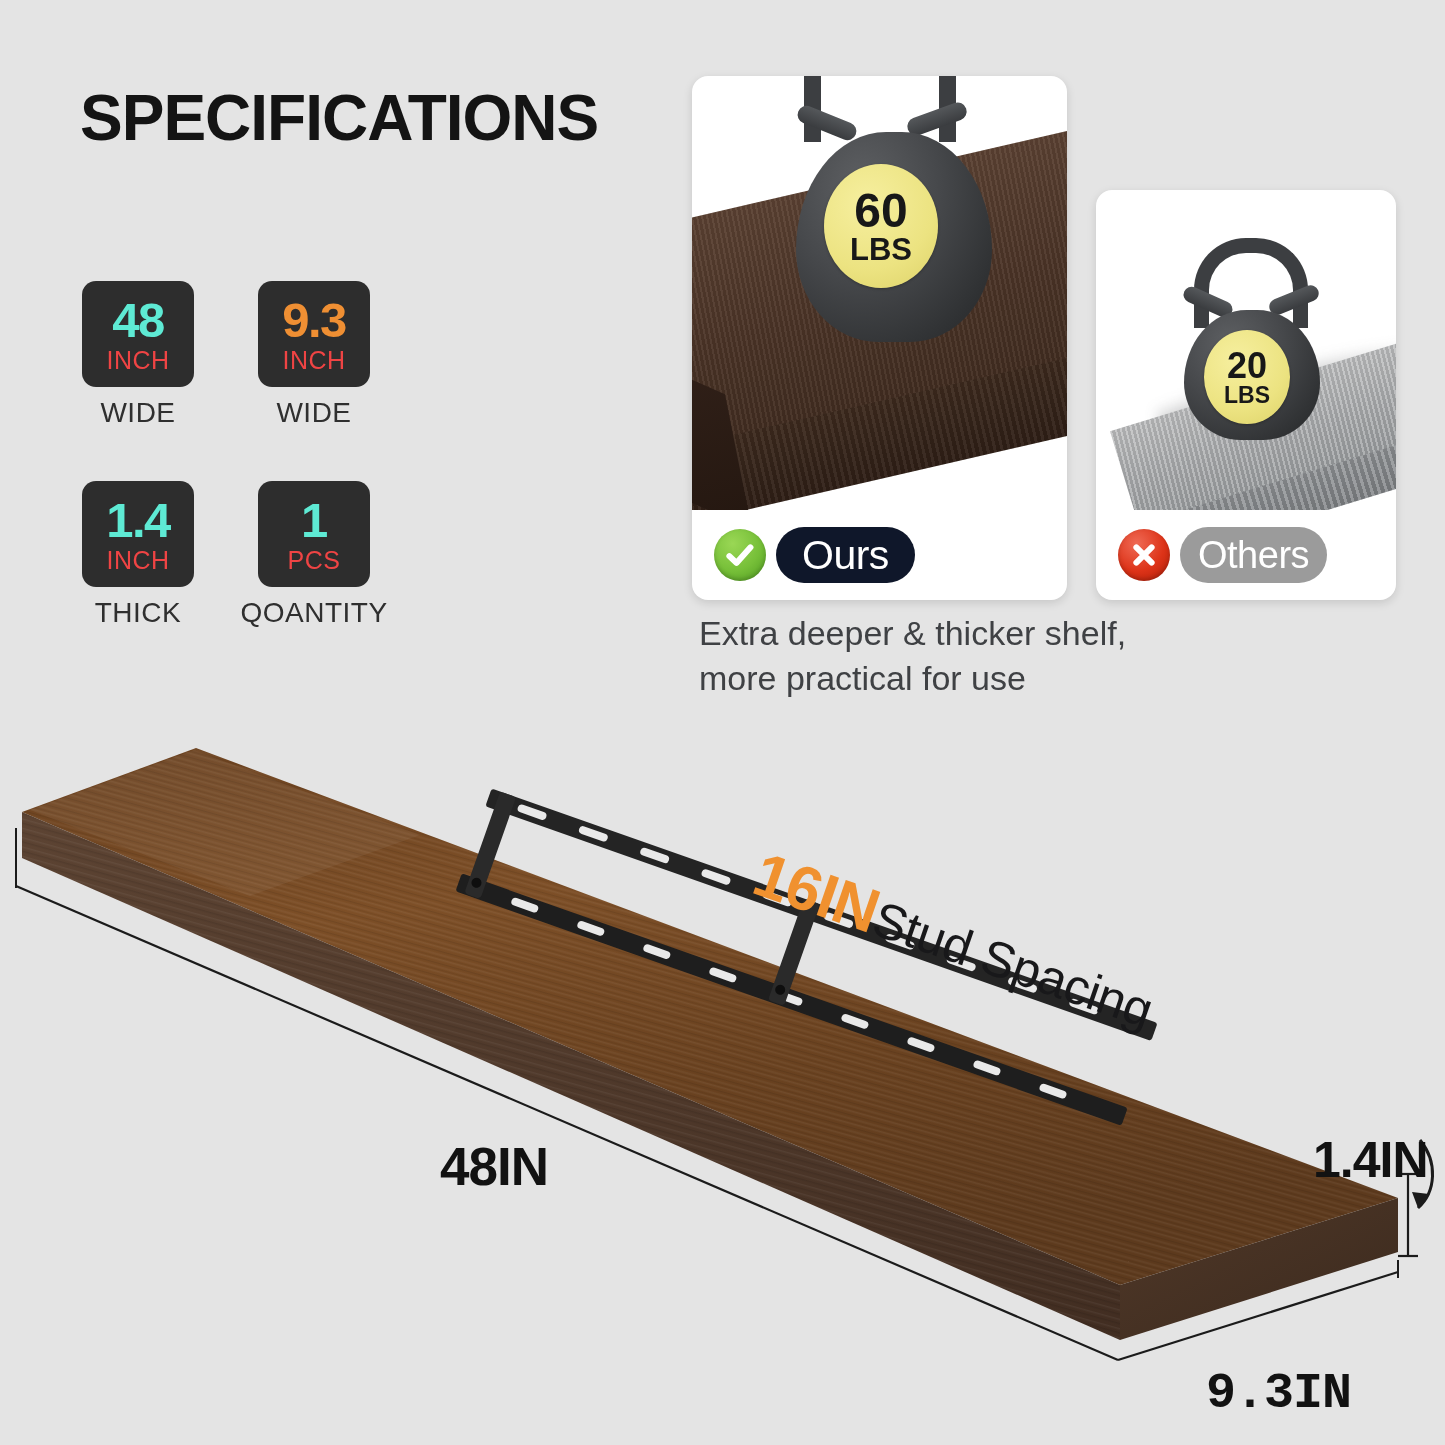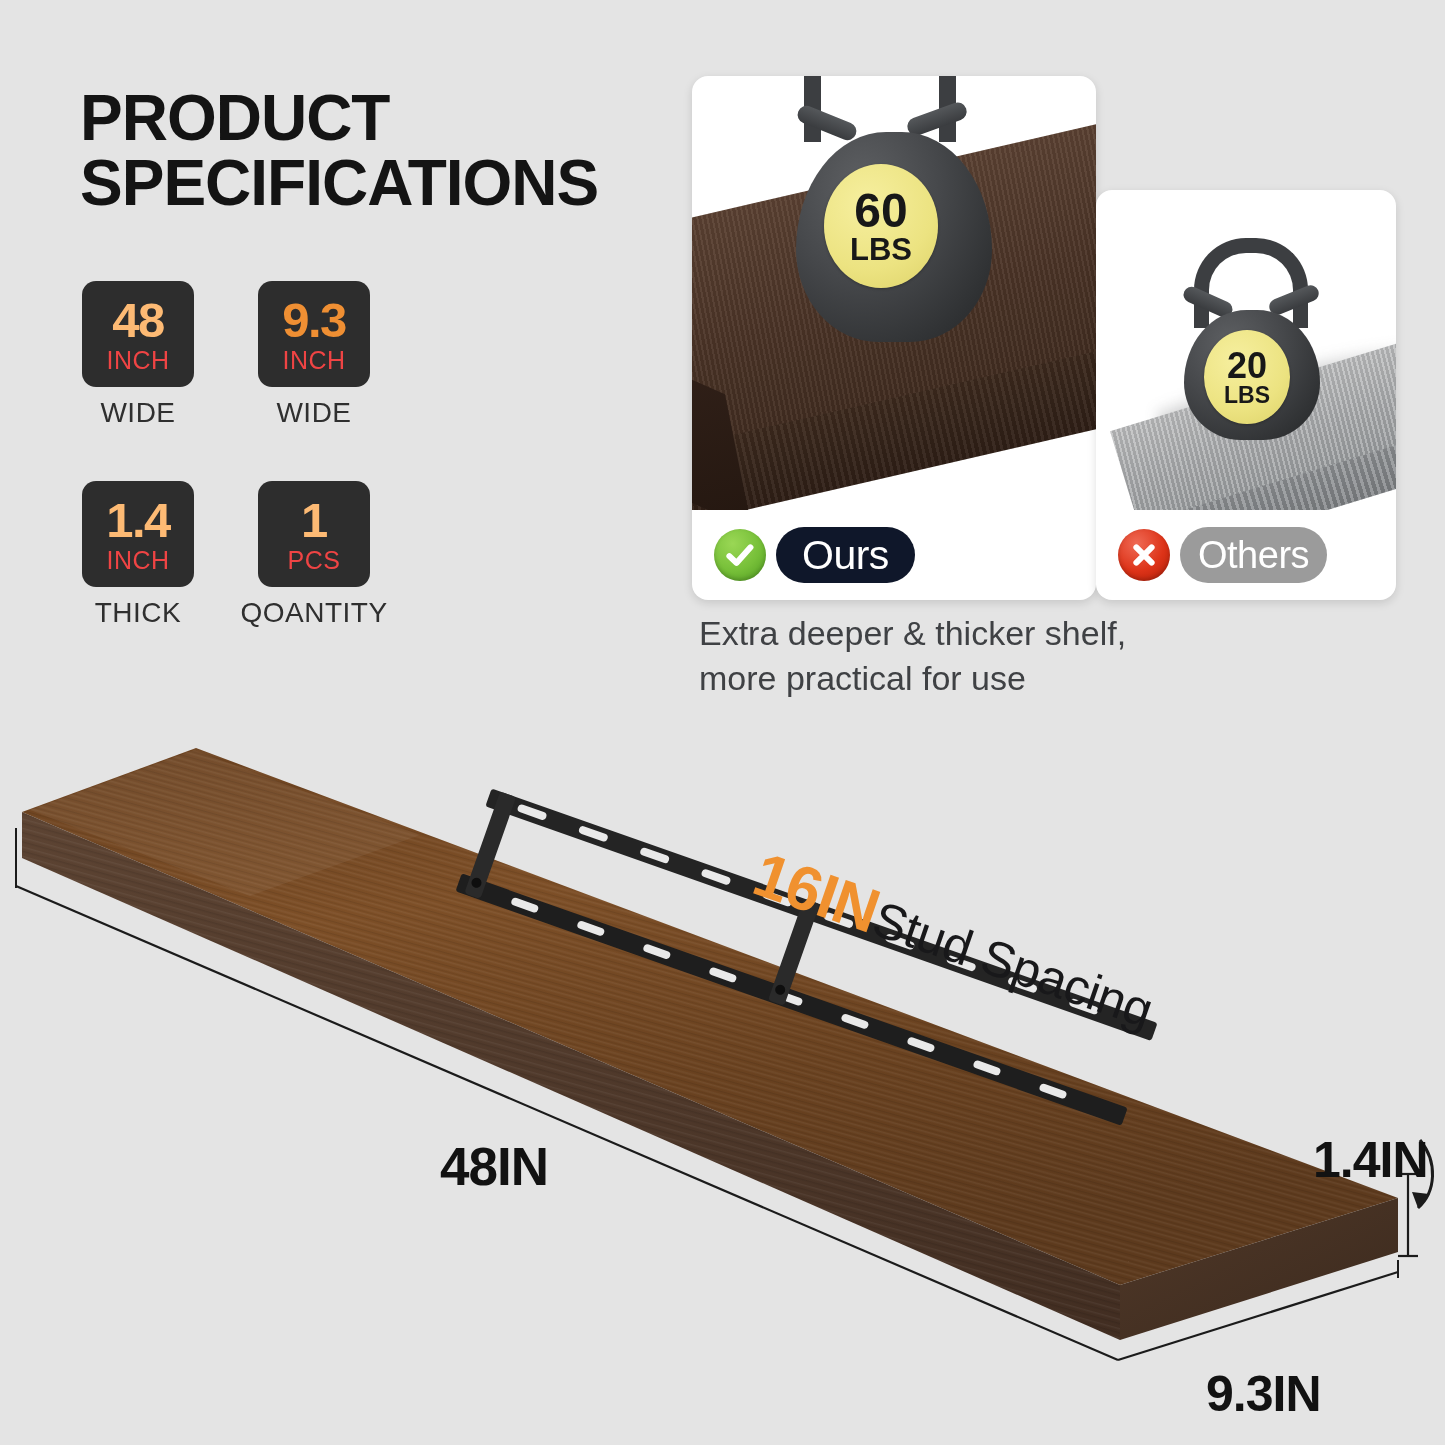--- a/index.html
+++ b/index.html
@@ -24,41 +24,41 @@
   .specs{position:absolute;left:82px;top:281px;width:330px;}
   .spec-row{display:flex;gap:64px;}
   .spec-row + .spec-row{margin-top:52px;}
   .spec{width:112px;display:flex;flex-direction:column;align-items:center;}
   .spec-box{
     width:112px;height:106px;background:#2d2d2d;border-radius:14px;
     display:flex;flex-direction:column;align-items:center;justify-content:center;
     box-sizing:border-box;padding-top:2px;
   }
   .spec-num{
-    font-weight:bold;font-size:49px;line-height:0.95;color:#fdba74;
+    font-weight:bold;font-size:49px;line-height:0.95;color:#5eead4;
     letter-spacing:-1.5px;
   }
   .spec-num.accent{color:#ef8f33;}
   .spec-unit{
     font-size:25px;line-height:1.05;color:#ef4444;letter-spacing:0.5px;
     margin-top:3px;font-weight:normal;
   }
   .spec-cap{
     margin-top:10px;font-size:28px;color:#2f2f2f;letter-spacing:0.5px;
     white-space:nowrap;
   }
 
   
   .cards{position:absolute;left:692px;top:76px;}
   .card{
     position:absolute;background:#ffffff;border-radius:16px;
     box-shadow:0 3px 10px rgba(0,0,0,.13);
     overflow:hidden;
   }
-  .card-ours{left:0px;top:0px;width:404px;height:524px;}
+  .card-ours{left:0px;top:0px;width:375px;height:524px;}
   .card-others{left:404px;top:114px;width:300px;height:410px;}
 
   .photo{position:absolute;left:0;top:0;right:0;bottom:90px;overflow:hidden;}
 
   
   .plank-dark{
     position:absolute;left:-70px;top:96px;width:560px;height:230px;
     transform:rotate(-13deg);
     background:
       repeating-linear-gradient(92deg, rgba(255,255,255,.05) 0 2px, rgba(0,0,0,.07) 2px 5px),
@@ -173,41 +173,40 @@
 
   
   .product{position:absolute;left:0;top:700px;width:1445px;height:745px;}
 
   .dimlabel{
     position:absolute;font-weight:bold;color:#121212;
     letter-spacing:-1px;
   }
   .dim-48{left:440px;top:1136px;font-size:53px;}
   .dim-14{left:1313px;top:1131px;font-size:50px;}
-  .dim-93{left:1206px;top:1365px;font-size:50px;}
+  .dim-93{left:1206px;top:1365px;font-size:50px;font-family:Liberation Mono, monospace;}
 
   .stud-wrap{
     position:absolute;left:768px;top:838px;
     transform:rotate(19deg);transform-origin:left top;
     white-space:nowrap;
   }
   .stud-num{
     font-weight:bold;font-size:62px;color:#f0912f;letter-spacing:-1px;
   }
   .stud-txt{
     font-size:50px;color:#18181a;letter-spacing:-0.5px;
   }
 </style>
 </head>
 <body>
 
 <div class="stage">
 
   <div class="heading">
-    <span>PRODUCT</span>
     <span class="l2">SPECIFICATIONS</span>
   </div>
 
   <div class="specs">
     <div class="spec-row">
 
       <div class="spec">
         <div class="spec-box">
           <span class="spec-num">48</span>
           <span class="spec-unit">INCH</span>

